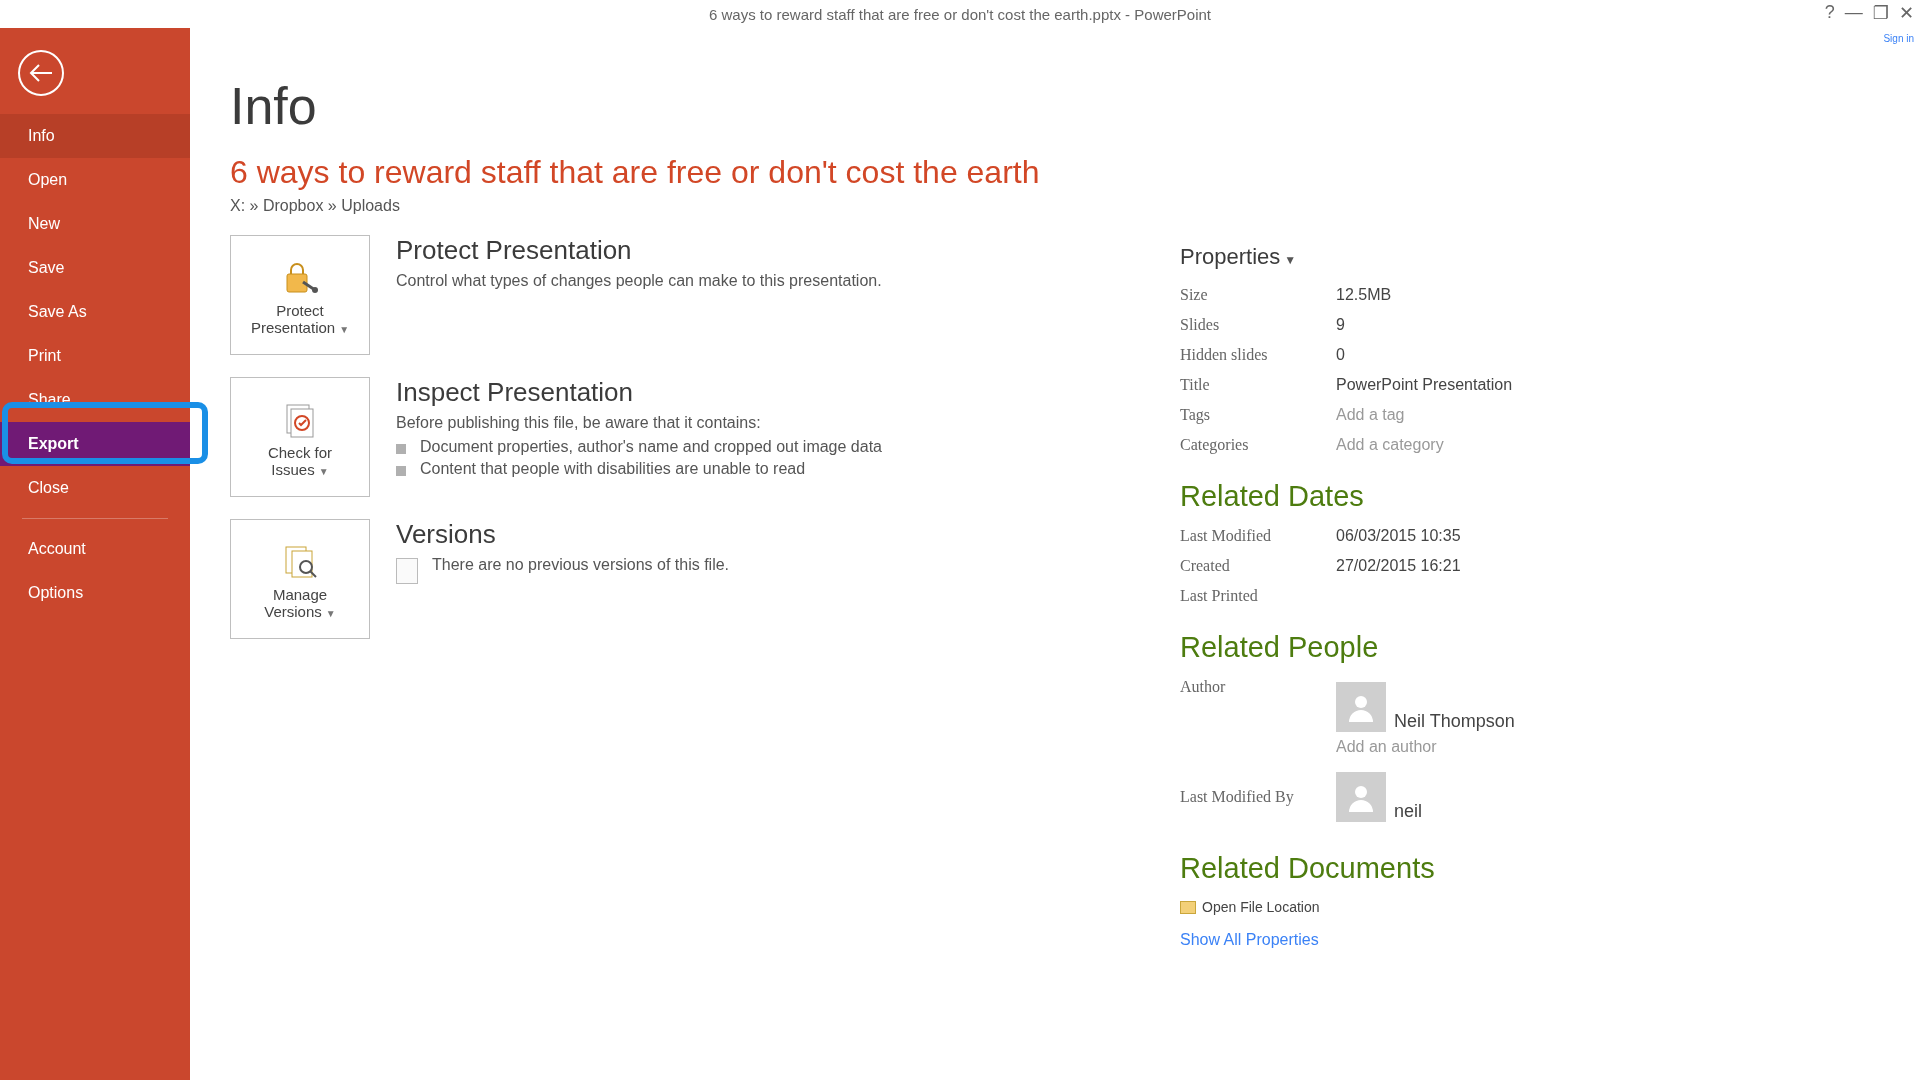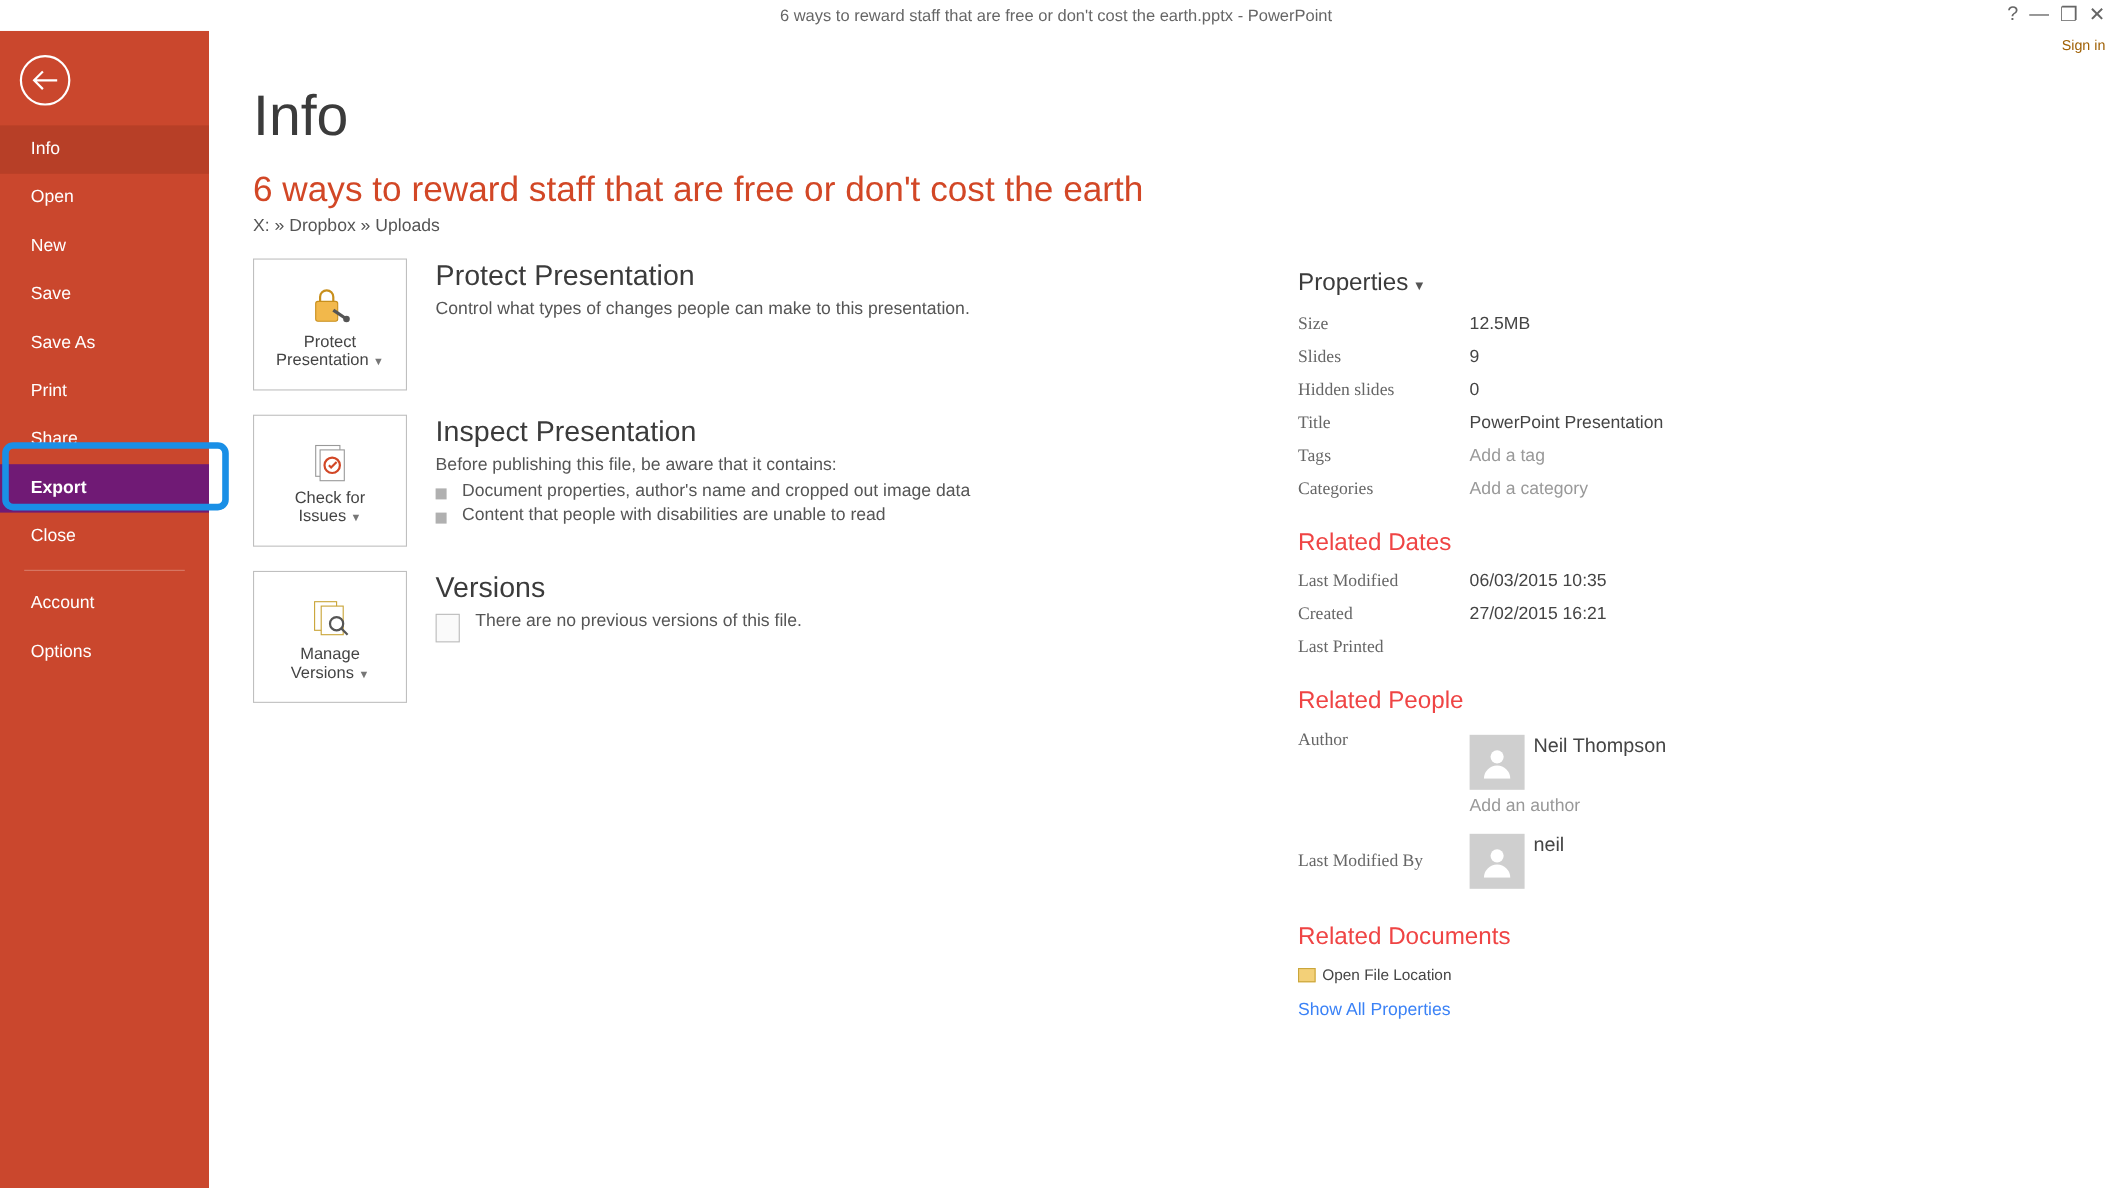--- a/index.html
+++ b/index.html
@@ -29,22 +29,22 @@
   top: 2px;
   display: flex;
   gap: 10px;
   color: #666;
 }
 .titlebar .controls span { cursor: pointer; font-size: 18px; font-family: Arial; }
 .signin {
   position: absolute;
   right: 6px;
   top: 33px;
-  color: #a16207;
-  font-size: 13px;
+  color: #3b82f6;
+  font-size: 10px;
   cursor: pointer;
 }
 .app-row { display: flex; flex-direction: row; }
 
 .sidebar {
   width: 190px;
   height: 1080px;
   background: #ca472d; 
   color: #fff;
   padding-top: 12px;
@@ -147,25 +147,25 @@
   color: #3b3b3b;
   margin-bottom: 10px;
 }
 .prop-header .drop { font-size: 12px; margin-left: 4px; color:#555;}
 .prop-row { display: flex; padding: 6px 0; font-size: 16px; }
 .prop-label { width: 156px; color: #666; font-family: Liberation Serif, serif; }
 .prop-value { color: #444; }
 .prop-placeholder { color: #999; cursor: text; }
 
 .section-sub {
-  font-size: 22px;
-  color: #ef4444;
+  font-size: 29px;
+  color: #4d7c0f;
   margin: 20px 0 8px 0;
 }
-.person-row { display: flex; align-items:flex-start; gap: 8px; margin: 4px 0;}
+.person-row { display: flex; align-items:flex-end; gap: 8px; margin: 4px 0;}
 .avatar {
   width: 50px; height: 50px; background: #cfcfcf;
   display:flex; align-items:center; justify-content:center;
 }
 .avatar svg { fill: #fff; }
 .link-blue { color: #3b82f6; cursor: pointer; font-size: 16px;}
 .folder-ic { display:inline-block; width:16px; height:13px; background:#f3d078; border:1px solid #caa63b; margin-right:6px; vertical-align:-2px;}
 
 .vers-ic { width:22px; height:26px; border:1px solid #bbb; background:#fafafa; flex:none; margin-top:2px;}
 </style>

